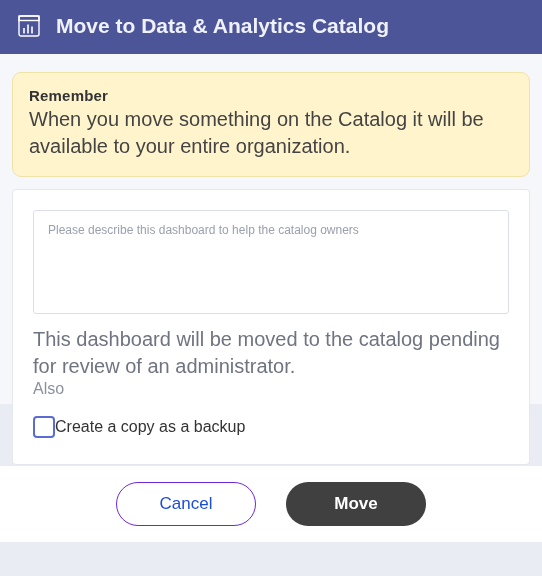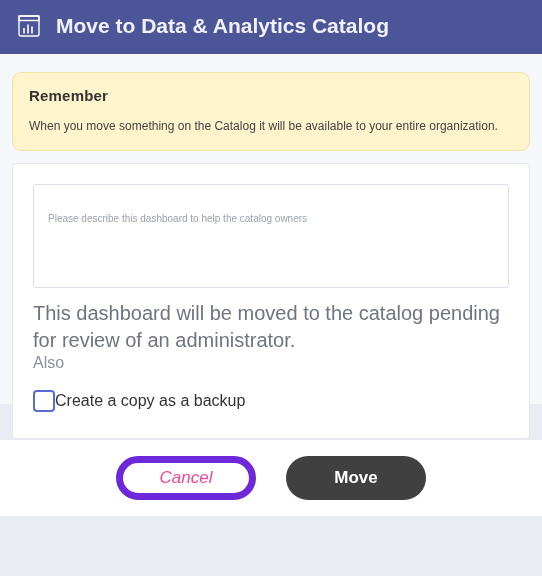--- a/index.html
+++ b/index.html
@@ -22,35 +22,35 @@
       color: #f0f2fb;
     }
     .body { padding: 18px 12px 0 12px; flex: 1; display: flex; flex-direction: column; gap: 12px; }
     .remember-box {
       background: #fff4cc;
       border: 1px solid #f0e3a8;
       border-radius: 9px;
       padding: 14px 16px 16px 16px;
     }
     .remember-title { font-weight: 700; color: #333; font-size: 15px; letter-spacing: 0.2px; }
-    .remember-text { color: #444; font-size: 12px; line-height: 1.35; margin-top: 14px; }
+    .remember-text { color: #444; font-size: 20px; line-height: 1.35; margin-top: 2px; }
     .form-panel {
       background: #fff;
       border: 1px solid #e5e7ee;
       border-radius: 4px;
       padding: 20px 20px 26px 20px;
       display: flex; flex-direction: column;
     }
     .desc-input {
       width: 100%;
       height: 104px;
       border: 1px solid #dcdfe8;
       border-radius: 3px;
-      padding: 28px 14px;
-      font-size: 10px;
+      padding: 12px 14px;
+      font-size: 12px;
       color: #333;
       resize: none;
       font-family: inherit;
     }
     .desc-input::placeholder { color: #9aa0ad; }
     .pending-note { color: #6f7480; font-size: 20px; line-height: 1.35; margin-top: 12px; }
     .also-label { color: #8a909d; font-size: 16px; font-weight: 500; }
     .checkbox-row { display: flex; align-items: center; gap: 0; margin-top: 18px; }
     .checkbox {
       width: 22px; height: 22px; border: 2px solid #5b6bd6; border-radius: 4px; background: #fff;
@@ -70,23 +70,22 @@
       height: 44px;
       border-radius: 22px;
       padding: 0 36px;
       font-size: 17px;
       cursor: pointer;
       display: inline-flex; align-items: center; justify-content: center;
       min-width: 140px;
     }
     .btn-cancel {
       background: #fff;
-      border: 7px solid #6d28d9;
-      color: #ec4899;
-      font-style: italic;
+      border: 1px solid #6d28d9;
+      color: #1d4ed8;
     }
     .btn-primary {
       background: #404040;
       border: none;
       color: #fff;
       font-weight: 700;
     }
   </style>
 </head>
 <body>

